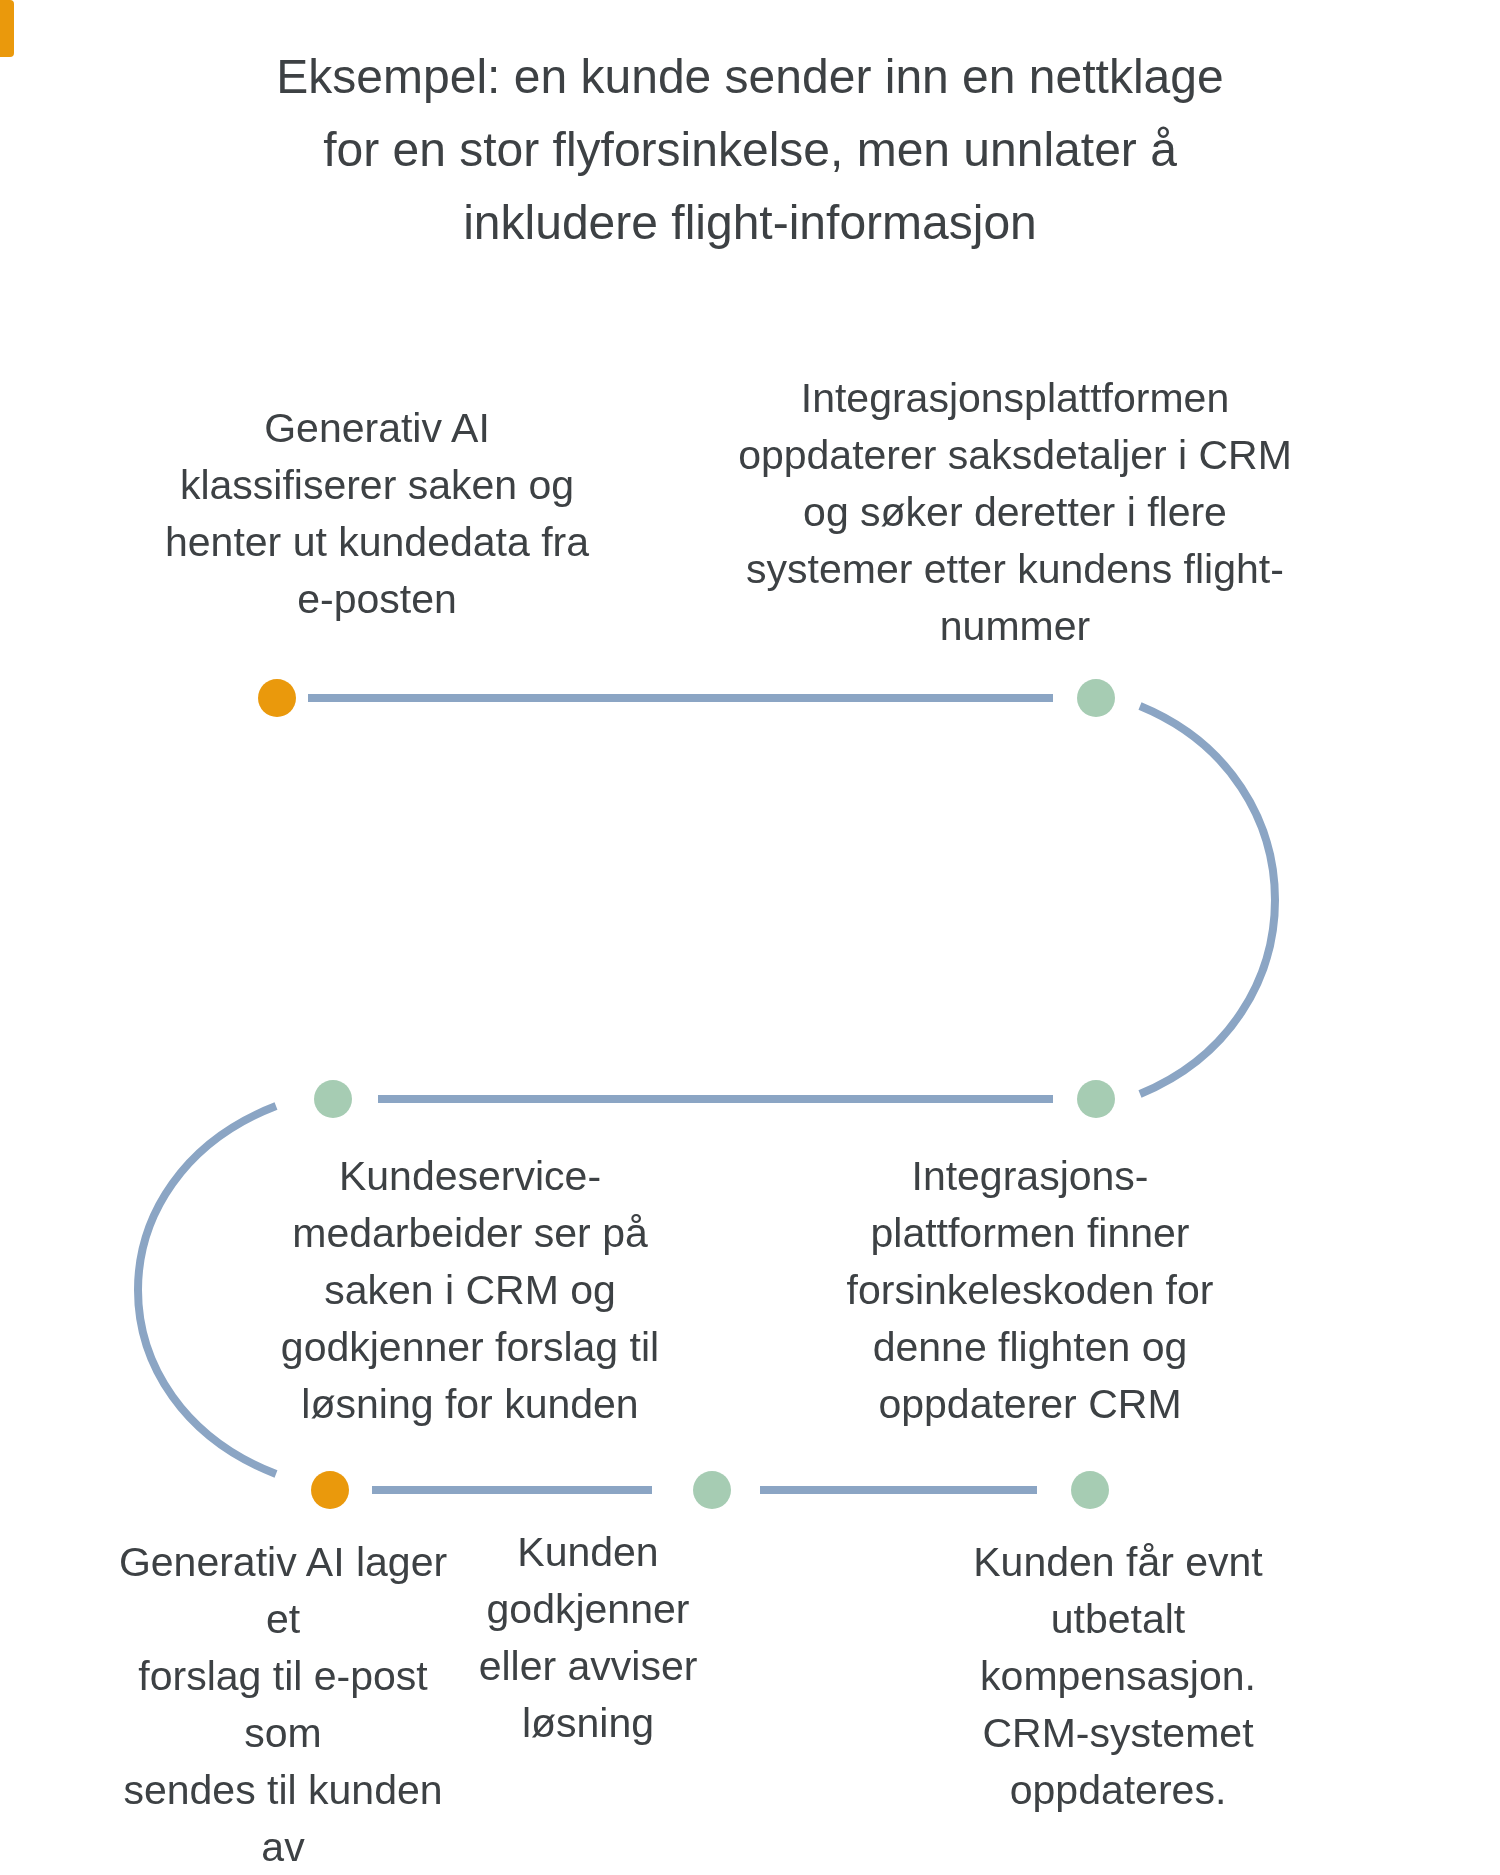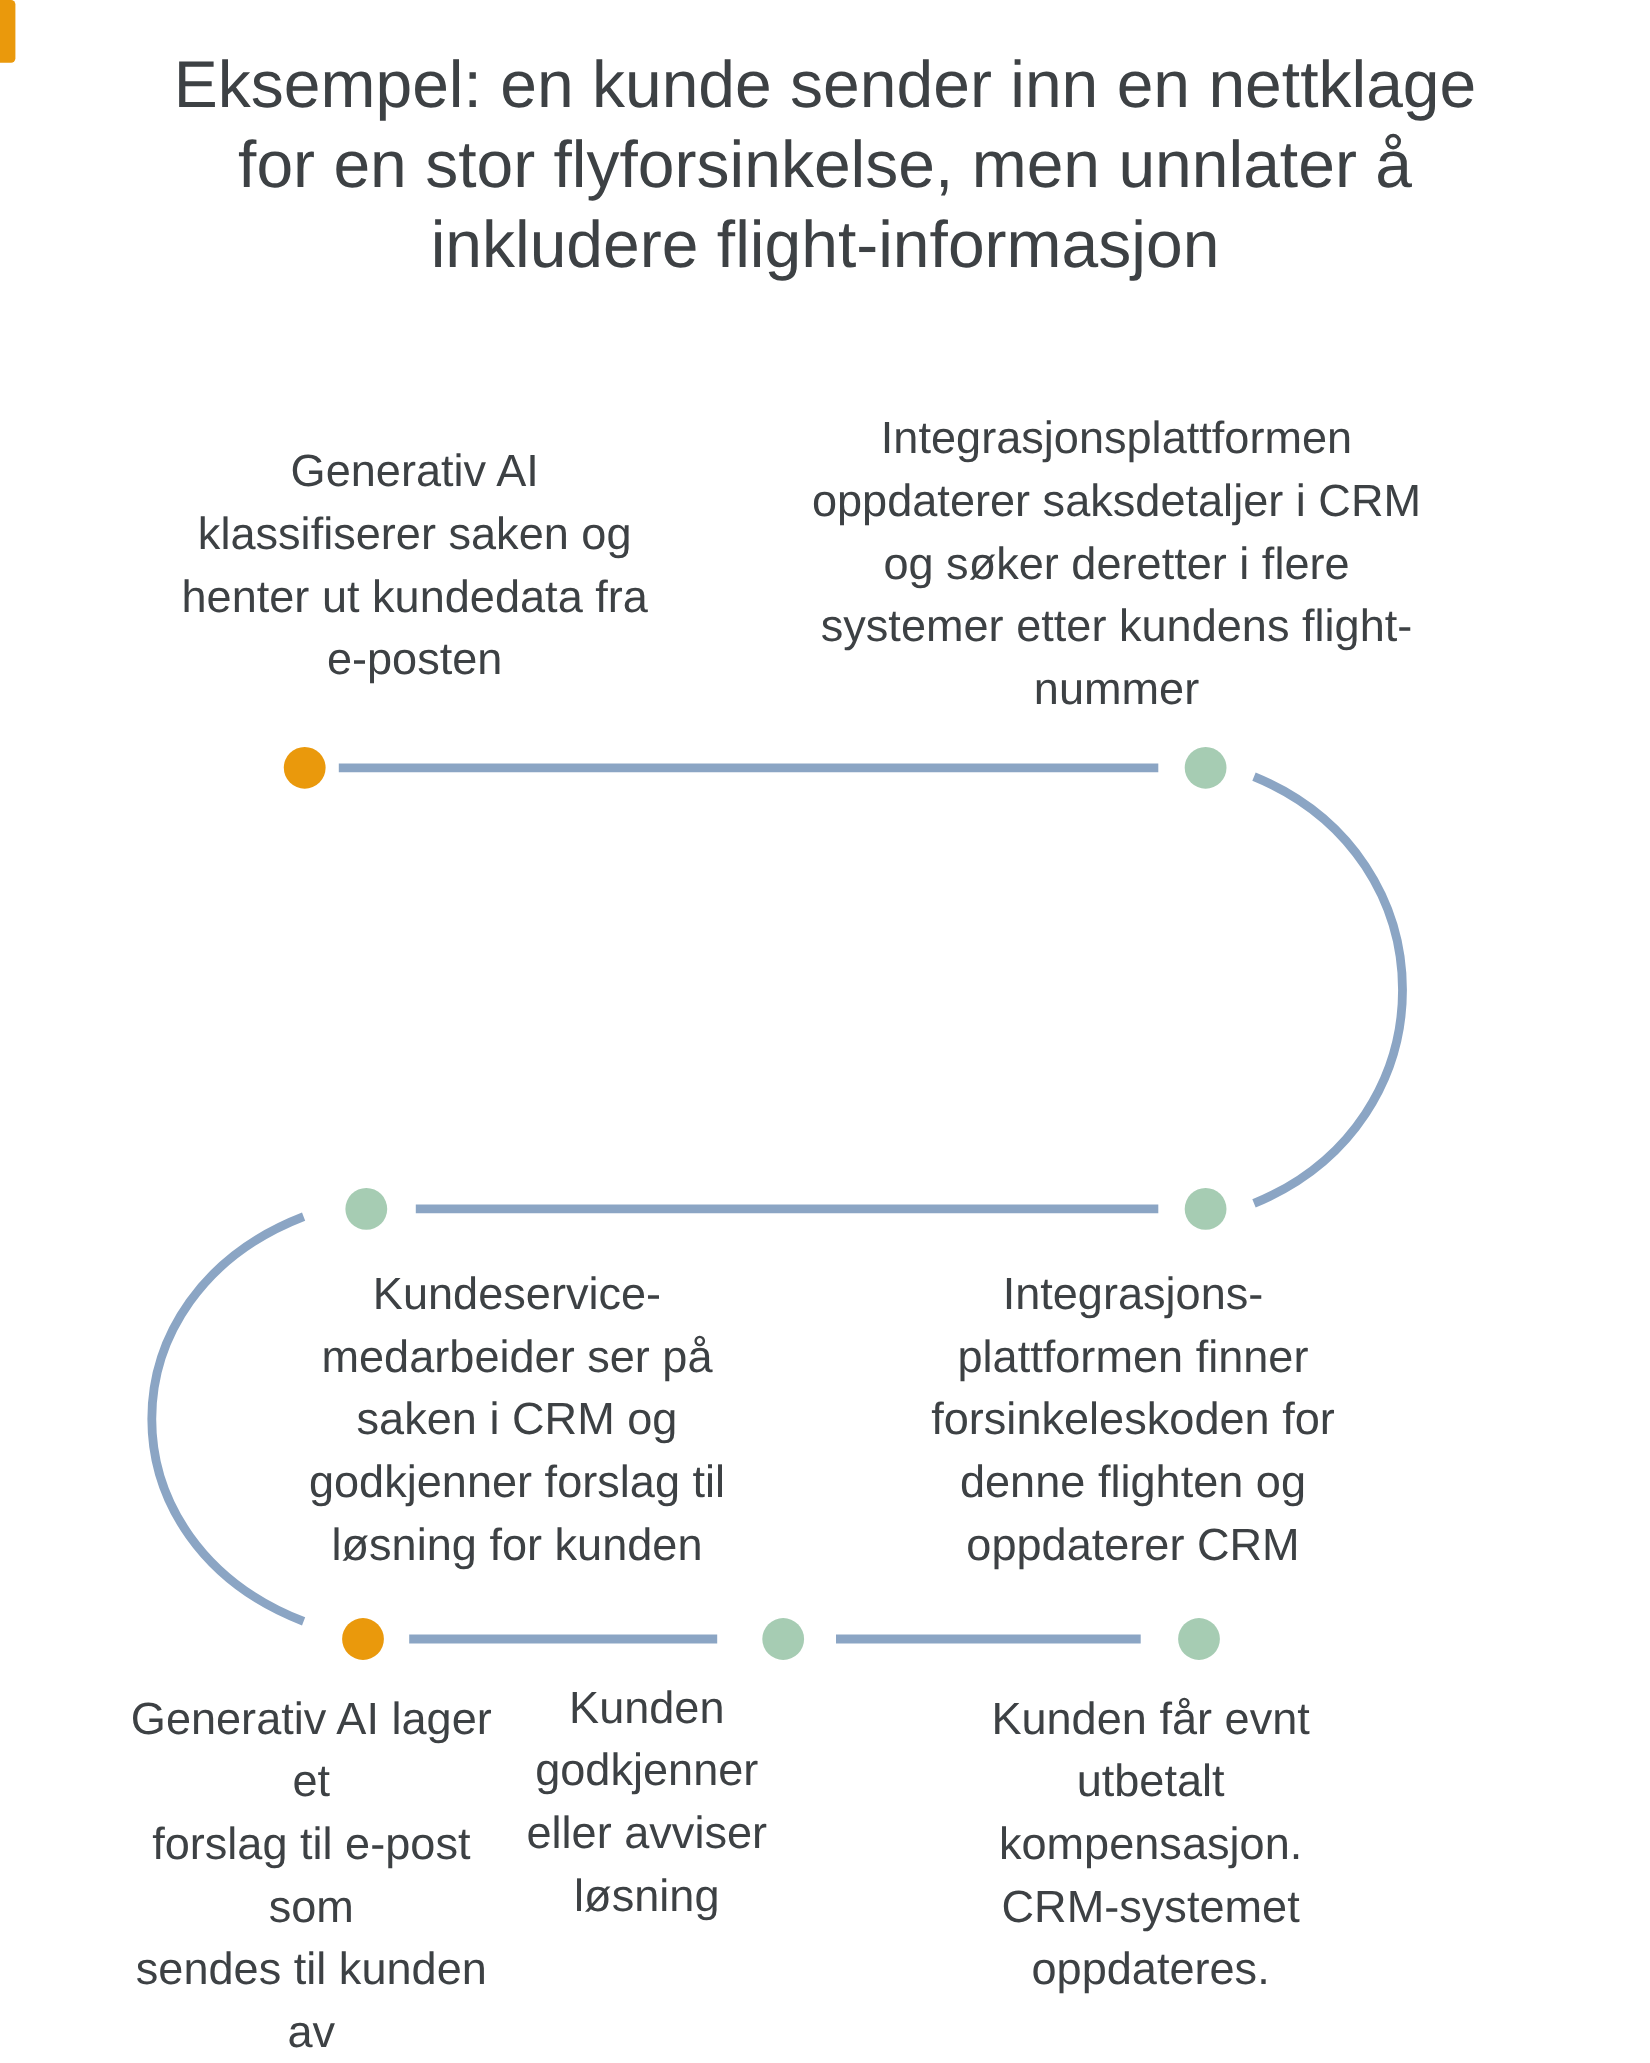--- a/index.html
+++ b/index.html
@@ -11,37 +11,37 @@
     color:var(--text,#3d4144);
     overflow:hidden;
   }
   .accent-bar{
     position:absolute;left:0;top:0;width:14px;height:57px;
     background:var(--accent,#ea990c);
     border-radius:0 4px 4px 0;
   }
   .title{
     position:absolute;left:75px;top:40px;width:1350px;
-    font-size:60px;line-height:73px;font-weight:400;
+    font-size:48px;line-height:73px;font-weight:400;
     text-align:center;white-space:pre-line;
     color:var(--text,#3d4144);
   }
   .step{
     position:absolute;
     font-size:41px;line-height:57px;font-weight:400;
     text-align:center;white-space:pre-line;
     color:var(--text,#3d4144);
   }
   .s1{left:122px;top:400px;width:510px;}
   .s2{left:695px;top:370px;width:560px;margin-left:40px;}
   .s3{left:810px;top:1148px;width:440px;}
   .s4{left:255px;top:1148px;width:430px;}
   .s5{left:98px;top:1534px;width:370px;}
   .s6{left:468px;top:1524px;width:240px;}
-  .s7{left:881px;top:1534px;width:330px;}
+  .s7{left:953px;top:1534px;width:330px;}
   svg.flow{position:absolute;left:0;top:0;width:1500px;height:1875px;}
   .c-line{stroke:var(--line,#8ba5c4);stroke-width:8;fill:none;}
 </style>
 </head>
 <body>
 
 <div class="canvas" style="--line: #8ba5c4; --text: #3d4144; --accent: #ea990c;">
 
   <div class="accent-bar"></div>
 

